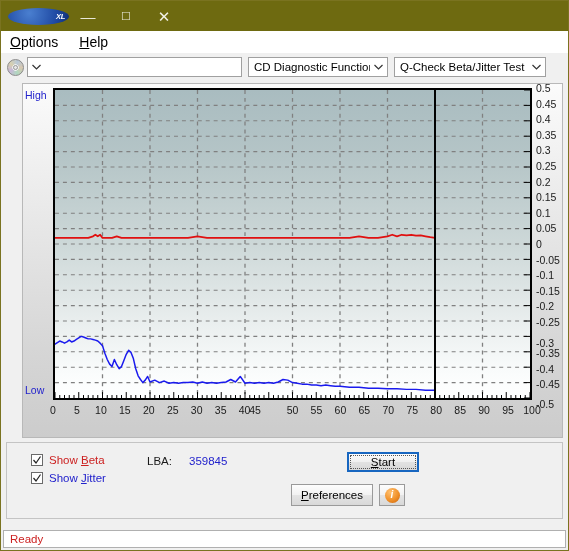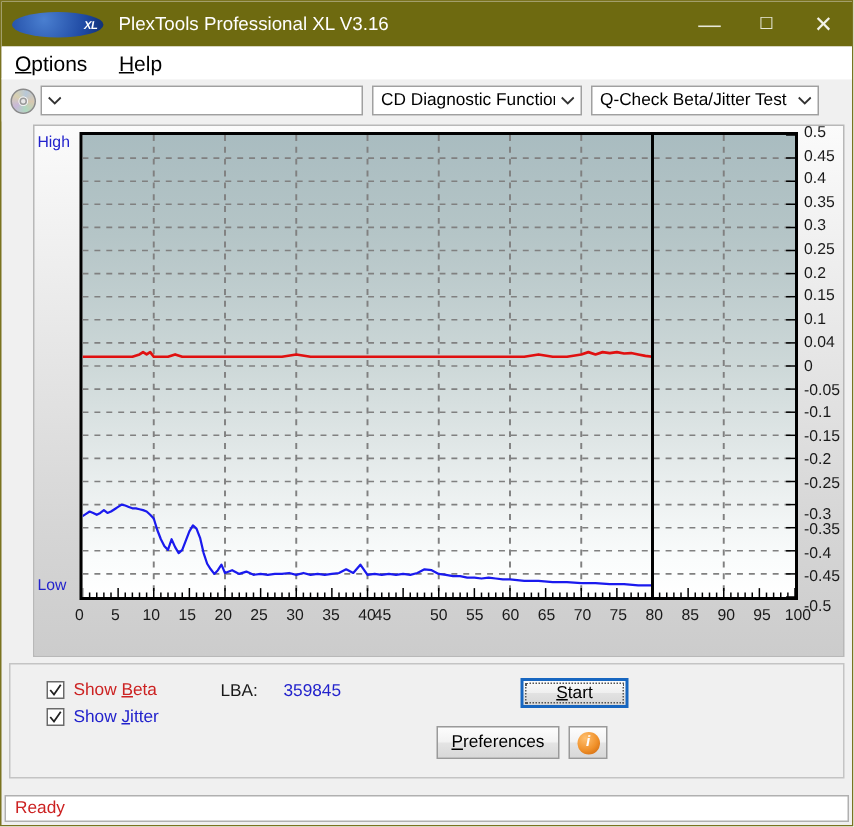--- a/index.html
+++ b/index.html
@@ -347,21 +347,20 @@
     color: #cc2222;
   }
 </style>
 </head>
 <body>
 
 <div class="app-window">
 
   <div class="titlebar">
     <div class="app-icon">XL</div>
-    <div class="title-text">PlexTools Professional XL V3.16</div>
     <div class="win-btns">
       <div class="win-btn min">—</div>
       <div class="win-btn max">☐</div>
       <div class="win-btn close">✕</div>
     </div>
   </div>
 
   <div class="menubar">
     <div class="menu-item"><u>O</u><span>ptions</span></div>
     <div class="menu-item"><u>H</u><span>elp</span></div>
@@ -559,21 +558,21 @@
     <div class="y-axis-labels" id="y-axis-labels">
         <div class="y-tick-label" style="top: 4px;">0.5</div>
         <div class="y-tick-label" style="top: 19.6px;">0.45</div>
         <div class="y-tick-label" style="top: 35.2px;">0.4</div>
         <div class="y-tick-label" style="top: 50.8px;">0.35</div>
         <div class="y-tick-label" style="top: 66.4px;">0.3</div>
         <div class="y-tick-label" style="top: 82px;">0.25</div>
         <div class="y-tick-label" style="top: 97.6px;">0.2</div>
         <div class="y-tick-label" style="top: 113.2px;">0.15</div>
         <div class="y-tick-label" style="top: 128.8px;">0.1</div>
-        <div class="y-tick-label" style="top: 144.4px;">0.04</div>
+        <div class="y-tick-label" style="top: 144.4px;">0.05</div>
         <div class="y-tick-label" style="top: 160px;">0</div>
         <div class="y-tick-label" style="top: 175.6px;">-0.05</div>
         <div class="y-tick-label" style="top: 191.2px;">-0.1</div>
         <div class="y-tick-label" style="top: 206.8px;">-0.15</div>
         <div class="y-tick-label" style="top: 222.4px;">-0.2</div>
         <div class="y-tick-label" style="top: 238px;">-0.25</div>
         <div class="y-tick-label" style="top: 259px;">-0.3</div>
         <div class="y-tick-label" style="top: 269.2px;">-0.35</div>
         <div class="y-tick-label" style="top: 284.8px;">-0.4</div>
         <div class="y-tick-label" style="top: 300.4px;">-0.45</div>

